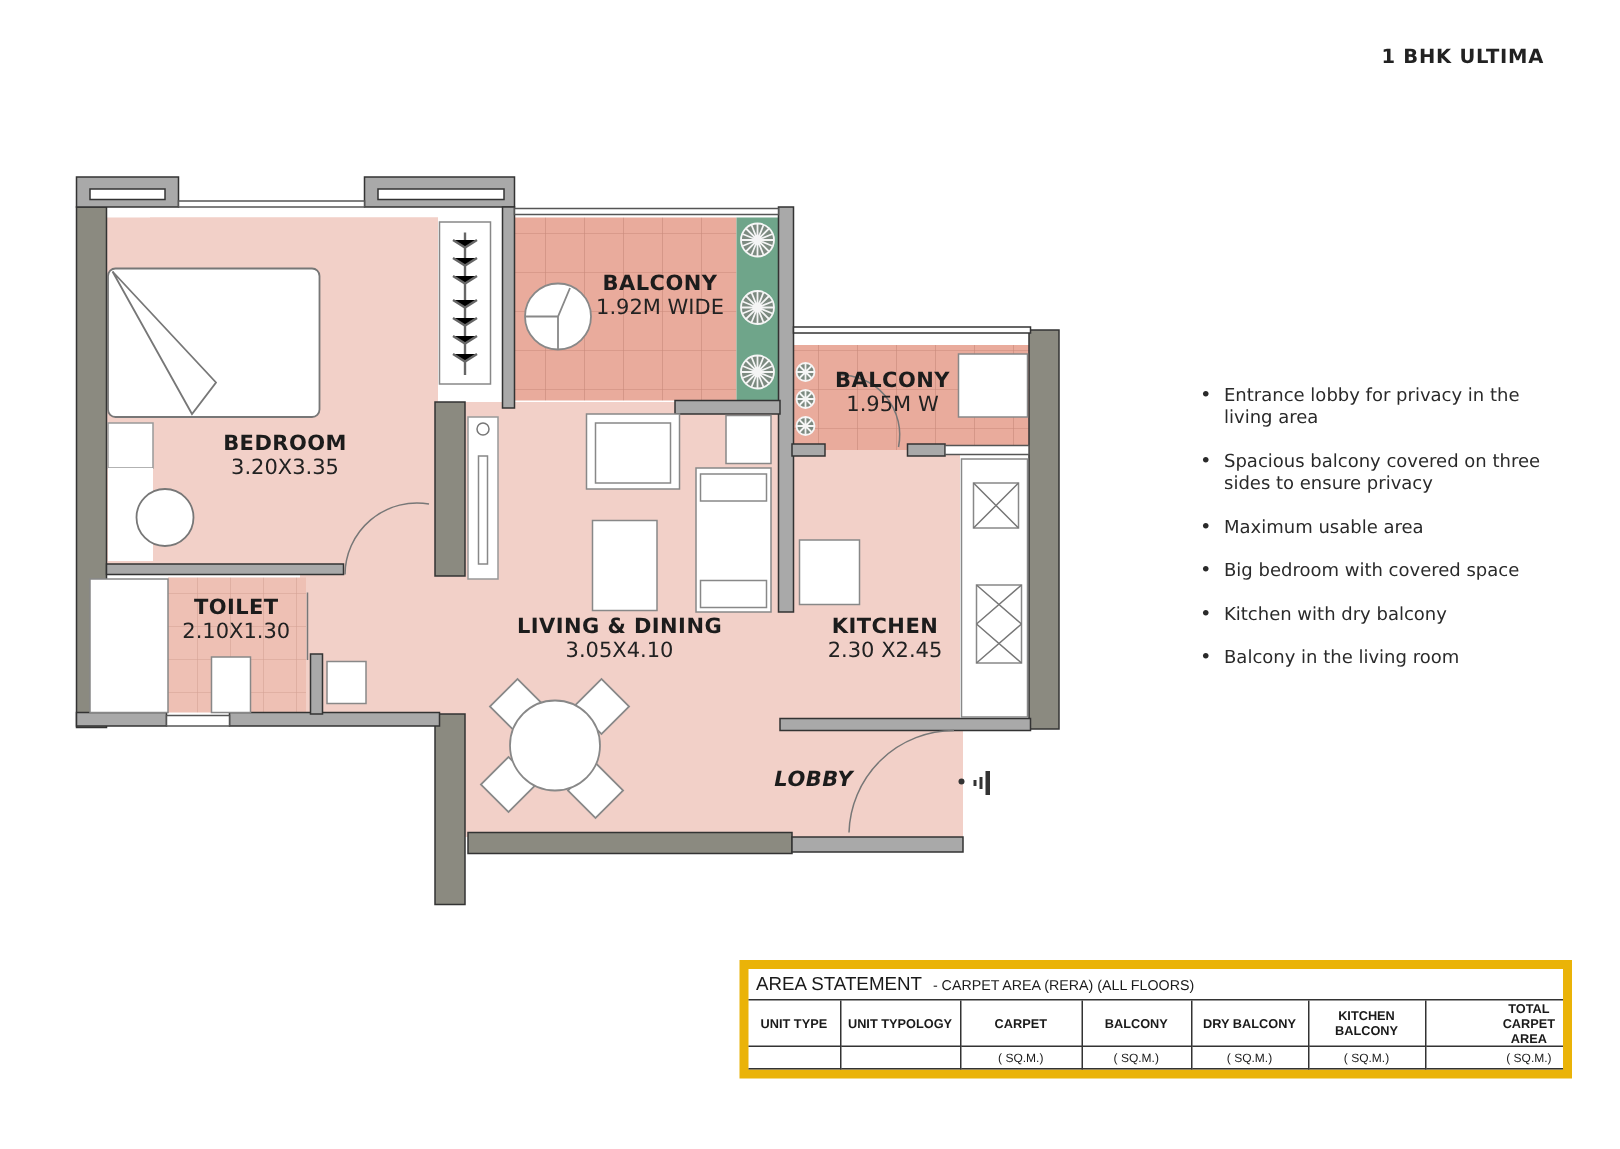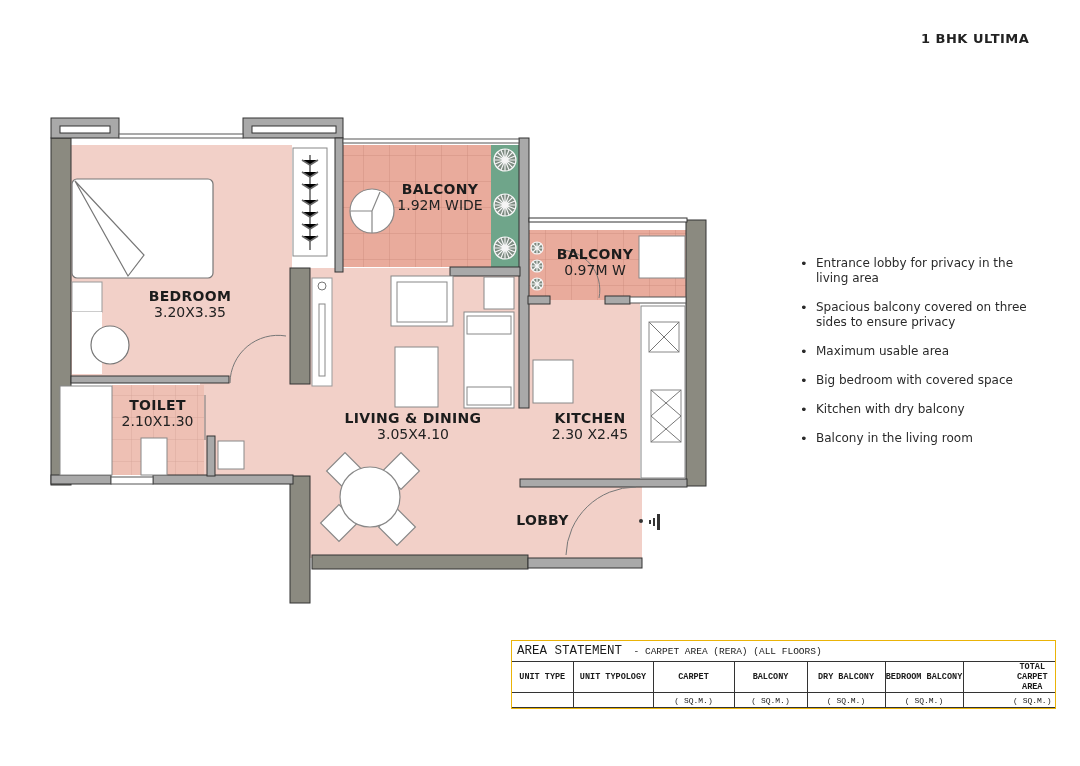--- a/index.html
+++ b/index.html
@@ -7,21 +7,21 @@
   .abs { position:absolute; }
   .title { left:921px; top:31px; font-size:13px; font-weight:bold; letter-spacing:0.5px; color:#222; }
   .plan { left:0; top:0; width:720px; height:620px; }
   .room-label { position:absolute; text-align:center; line-height:1.15; }
   .room-label .name { font-weight:bold; font-size:14px; color:#1c1c1c; letter-spacing:0.3px; }
   .room-label .dim { font-size:14px; color:#222; }
   .features { left:800px; top:256px; width:240px; font-size:12px; color:#2a2a2a; }
   .features ul { margin:0; padding:0; list-style:none; }
   .features li { position:relative; padding-left:16px; margin-bottom:14px; line-height:15px; }
   .features li::before { content:"•"; position:absolute; left:0; top:0; font-size:13px; }
-  .area { left:511px; top:640px; width:543px; border:1px solid #eab308; font-family:Liberation Mono, monospace; }
+  .area { left:493px; top:640px; width:543px; border:6px solid #eab308; font-family:Liberation Sans, sans-serif; }
   .area-head { height:20px; border-bottom:1px solid #333; padding-left:5px; line-height:20px; font-size:12.5px; }
   .area-head .sub { font-size:9.5px; margin-left:4px; }
   .area table { border-collapse:collapse; width:100%; table-layout:fixed; }
   .area td { border-right:1px solid #333; text-align:center; font-size:8.5px; padding:0;margin-left:48px; }
   .area td:last-child { border-right:none;padding-left:46px; }
   .area tr.hdr td { height:29px; border-bottom:1px solid #333; font-weight:bold; line-height:10px; }
   .area tr.unit td { height:14px; border-bottom:1px solid #333; font-size:8px; }
   .area tr.val td { height:22px; font-weight:bold; font-size:8.5px; }
 </style>
 </head>
@@ -196,35 +196,35 @@
 <div class="room-label" style="left:130px;top:288px;width:120px;">
   <div class="name">BEDROOM</div>
   <div class="dim">3.20X3.35</div>
 </div>
 <div class="room-label" style="left:365px;top:181px;width:150px;">
   <div class="name">BALCONY</div>
   <div class="dim">1.92M WIDE</div>
 </div>
 <div class="room-label" style="left:540px;top:246px;width:110px;">
   <div class="name">BALCONY</div>
-  <div class="dim">0.97M W</div>
+  <div class="dim">1.95M W</div>
 </div>
 <div class="room-label" style="left:110px;top:397px;width:95px;">
   <div class="name">TOILET</div>
   <div class="dim">2.10X1.30</div>
 </div>
 <div class="room-label" style="left:333px;top:410px;width:160px;">
   <div class="name">LIVING &amp; DINING</div>
   <div class="dim">3.05X4.10</div>
 </div>
 <div class="room-label" style="left:535px;top:410px;width:110px;">
   <div class="name">KITCHEN</div>
   <div class="dim">2.30 X2.45</div>
 </div>
-<div class="room-label" style="left:500px;top:512px;width:85px;">
+<div class="room-label" style="left:500px;top:512px;width:85px;font-style:italic;">
   <div class="name">LOBBY</div>
 </div>
 
 <div class="abs features">
   <ul>
     <li>Entrance lobby for privacy in the living area</li>
     <li>Spacious balcony covered on three sides to ensure privacy</li>
     <li>Maximum usable area</li>
     <li>Big bedroom with covered space</li>
     <li>Kitchen with dry balcony</li>
@@ -247,21 +247,21 @@
         <col style="width:78px">
         <col>
     </colgroup>
     <tbody>
         <tr class="hdr">
       <td>UNIT TYPE</td>
       <td>UNIT TYPOLOGY</td>
       <td>CARPET</td>
       <td>BALCONY</td>
       <td>DRY BALCONY</td>
-      <td>BEDROOM BALCONY</td>
+      <td>KITCHEN BALCONY</td>
       <td>TOTAL CARPET AREA</td>
     </tr>
     <tr class="unit">
       <td></td>
       <td></td>
       <td>( SQ.M.)</td>
       <td>( SQ.M.)</td>
       <td>( SQ.M.)</td>
       <td>( SQ.M.)</td>
       <td>( SQ.M.)</td>

